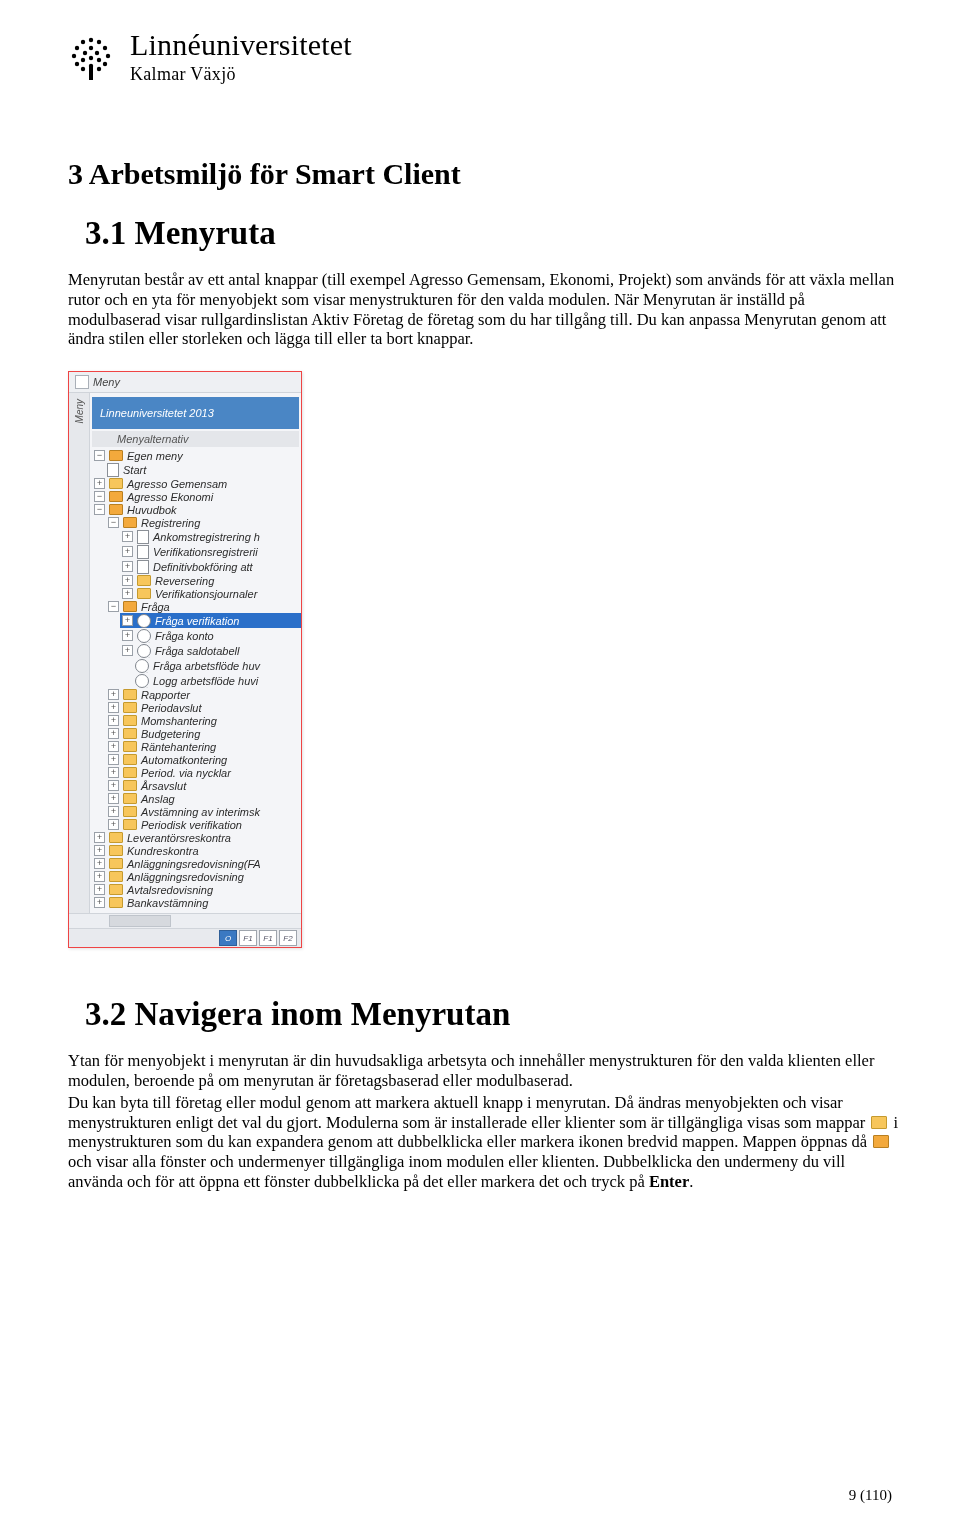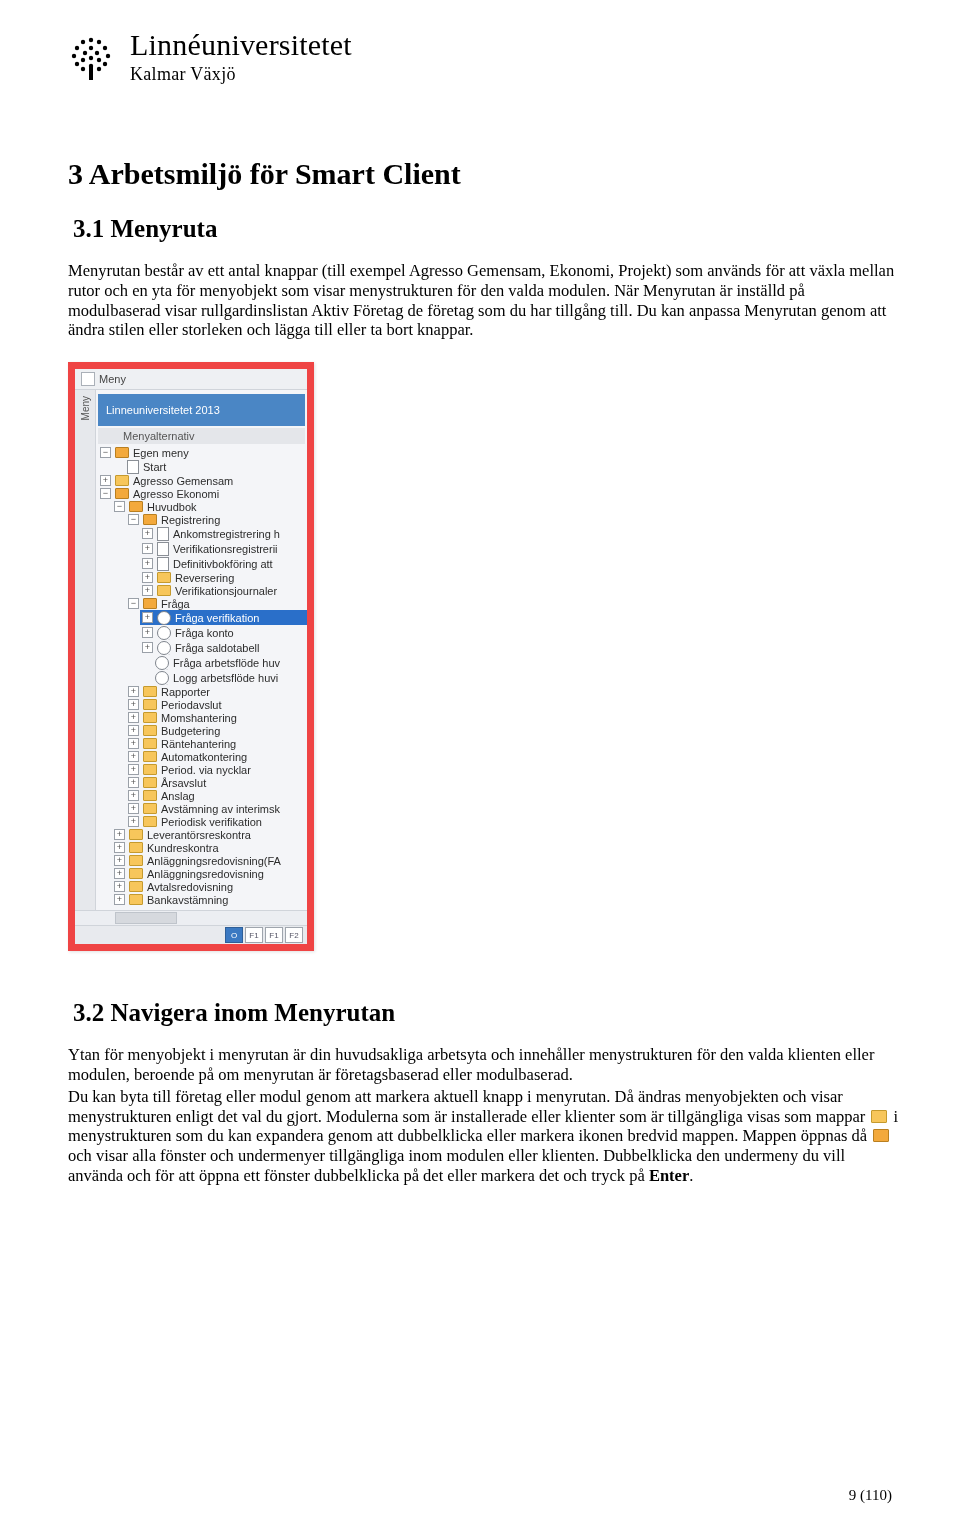--- a/index.html
+++ b/index.html
@@ -29,41 +29,42 @@
 
   h1.section {
     font-family: "Times New Roman", Times, serif;
     font-weight: 700;
     font-size: 30px;
     margin: 0 0 24px 0;
   }
   h2.subsection {
     font-family: "Times New Roman", Times, serif;
     font-weight: 700;
-    font-size: 25px;
-    margin: 0 0 18px 5px;
+    font-size: 33px;
+    margin: 0 0 18px 17px;
     color: #000;
   }
 
   .body-para {
     font-size: 16.5px;
     line-height: 1.20;
     margin: 0 0 2px 0;
   }
   .para-block { margin-bottom: 22px; }
 
   
   .shot {
     margin: 6px 0 48px 0;
     width: 232px;
-    border: 7px solid #ef4444;
+    border: 1px solid #ef4444;
     background: #f1f2f5;
     font-family: "Segoe UI", Tahoma, sans-serif;
     font-size: 11px;
     box-shadow: 1px 1px 3px rgba(0,0,0,0.12);
+    font-style: italic;
   }
   .shot-head {
     background: #eef0f3;
     border-bottom: 1px solid #d0d4da;
     height: 20px;
     display: flex;
     align-items: center;
     padding: 0 6px;
     gap: 4px;
   }
@@ -137,21 +138,21 @@
   }
   .folder.open { background: #f3a93c; border-color: #b97f20; }
   .doc {
     width: 10px; height: 12px; background: #fff; border: 1px solid #8a8f96; flex: 0 0 10px;
   }
   .mag { width: 12px; height: 12px; border: 1px solid #7f858d; border-radius: 50%; position: relative; flex: 0 0 12px; background: #fff; }
   .mag::after { content: ""; position: absolute; right: -3px; bottom: -3px; width: 5px; height: 1px; background: #7f858d; transform: rotate(45deg); }
   .lbl { font-size: 11px; color: #2c2c2c; }
   .row.sel .lbl { color: #fff; }
 
-  ul.tree ul { margin-left: 14px; }
+  ul.tree ul { }
   ul.tree ul ul { margin-left: 14px; }
   ul.tree ul ul ul { margin-left: 14px; }
 
   .shot-scroll {
     height: 14px;
     border-top: 1px solid #d0d4da;
     background: #eceef2;
     display: flex;
     align-items: center;
   }

